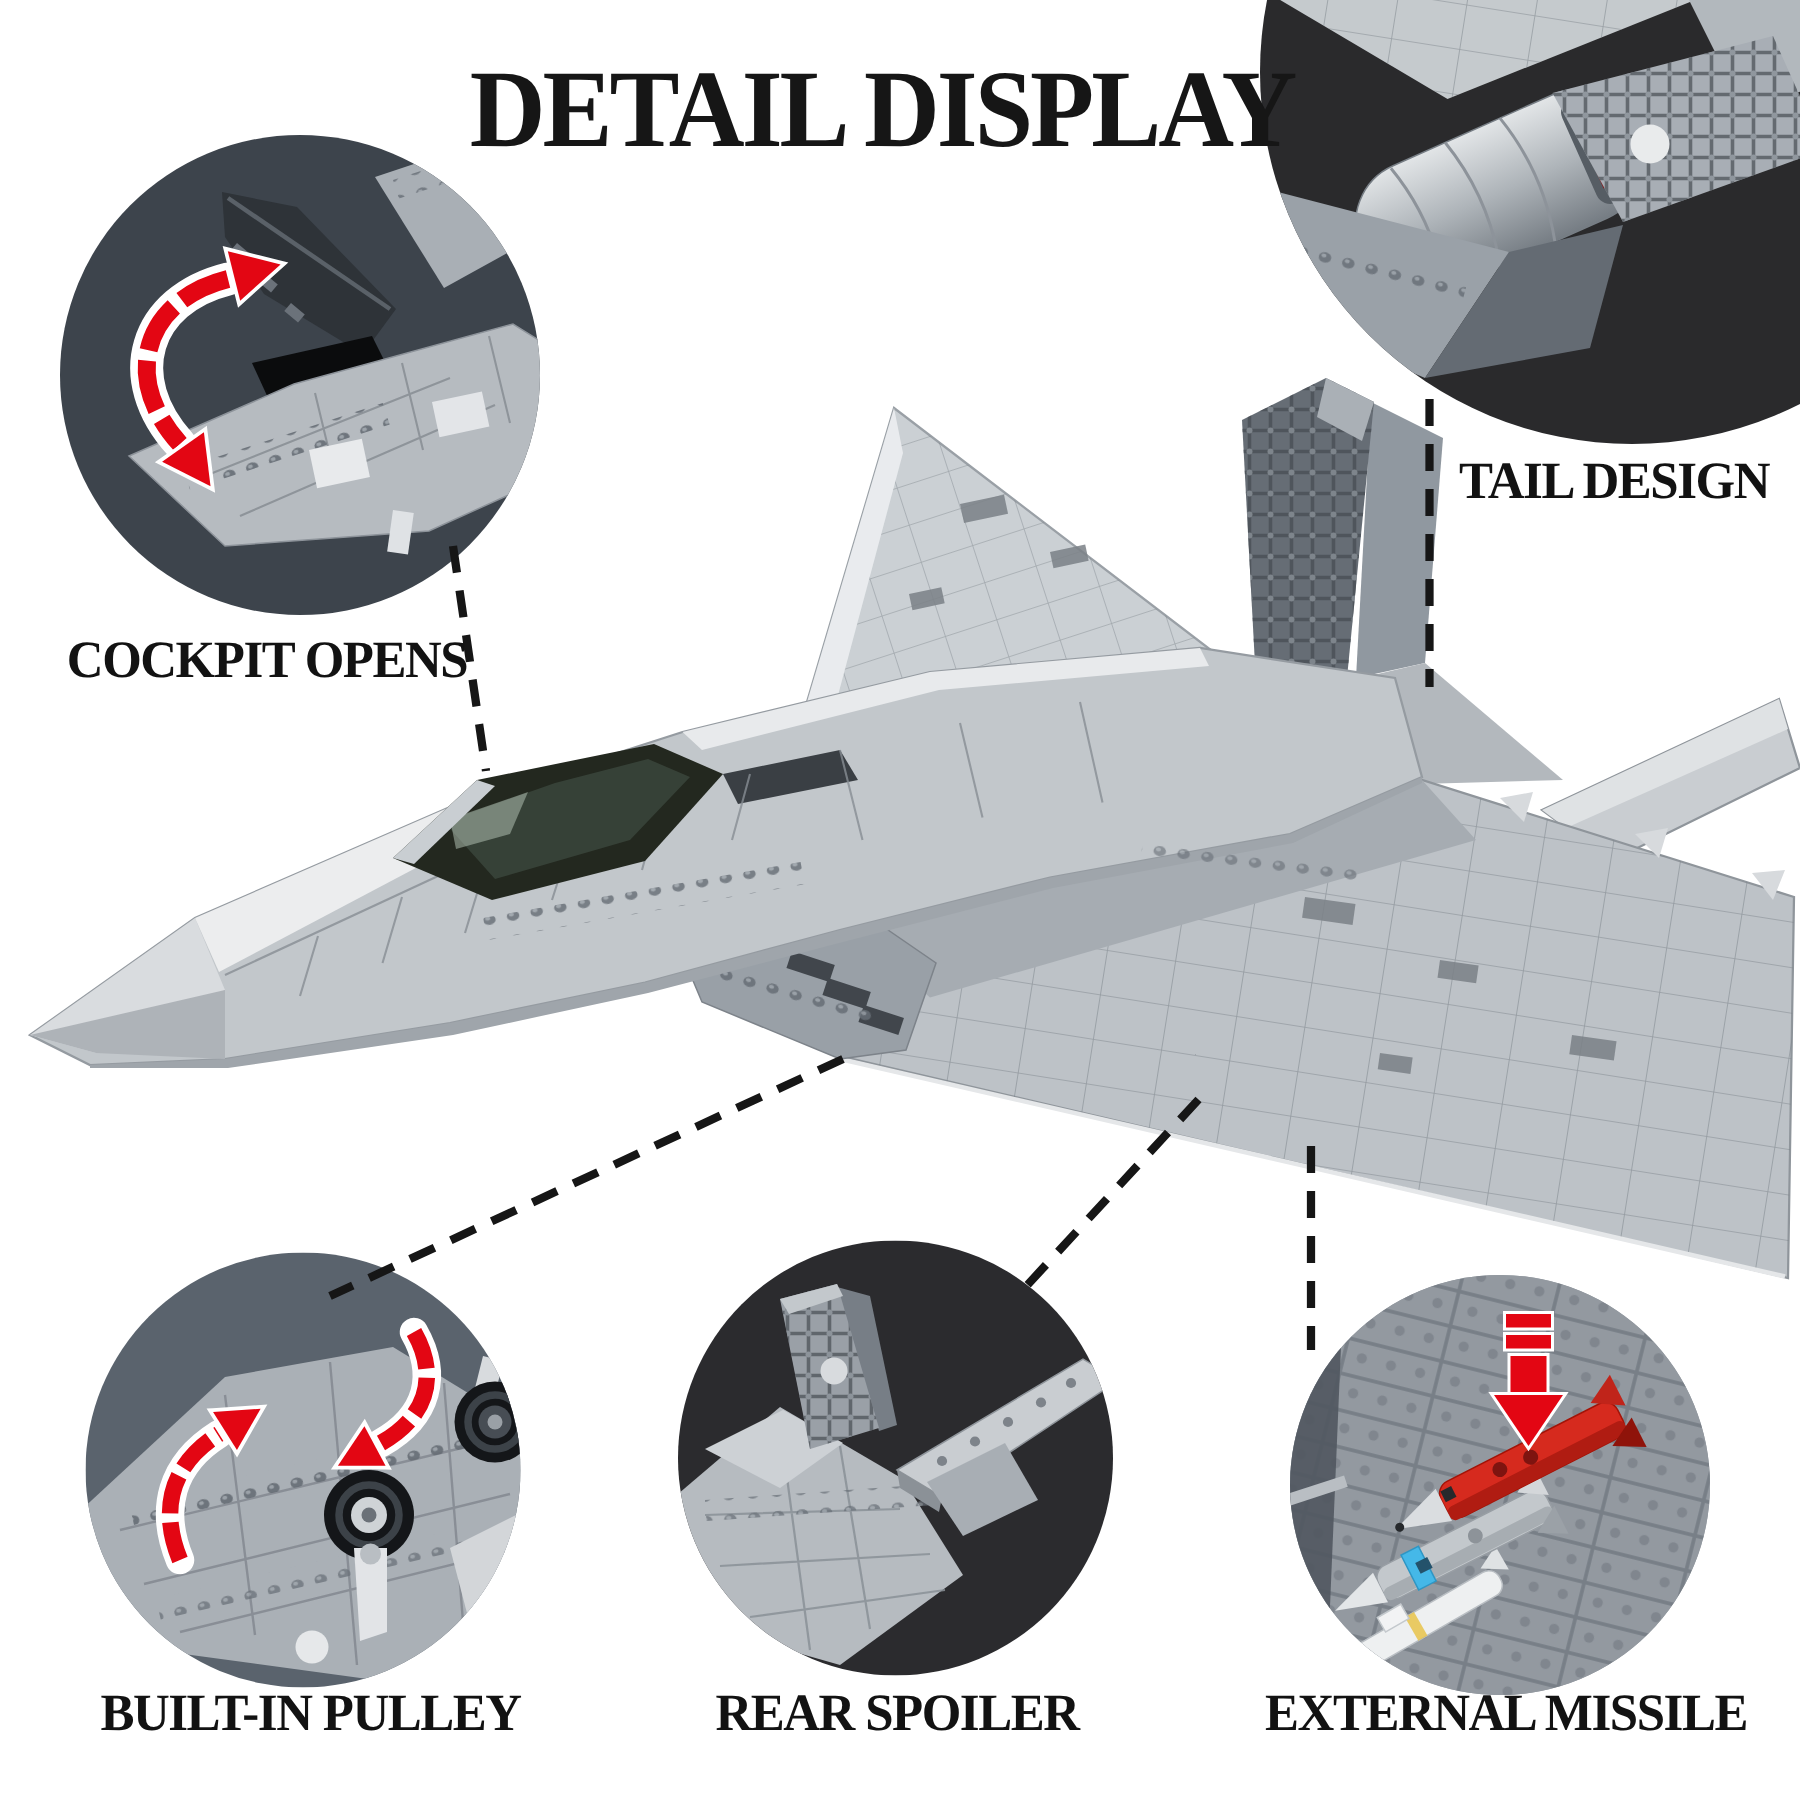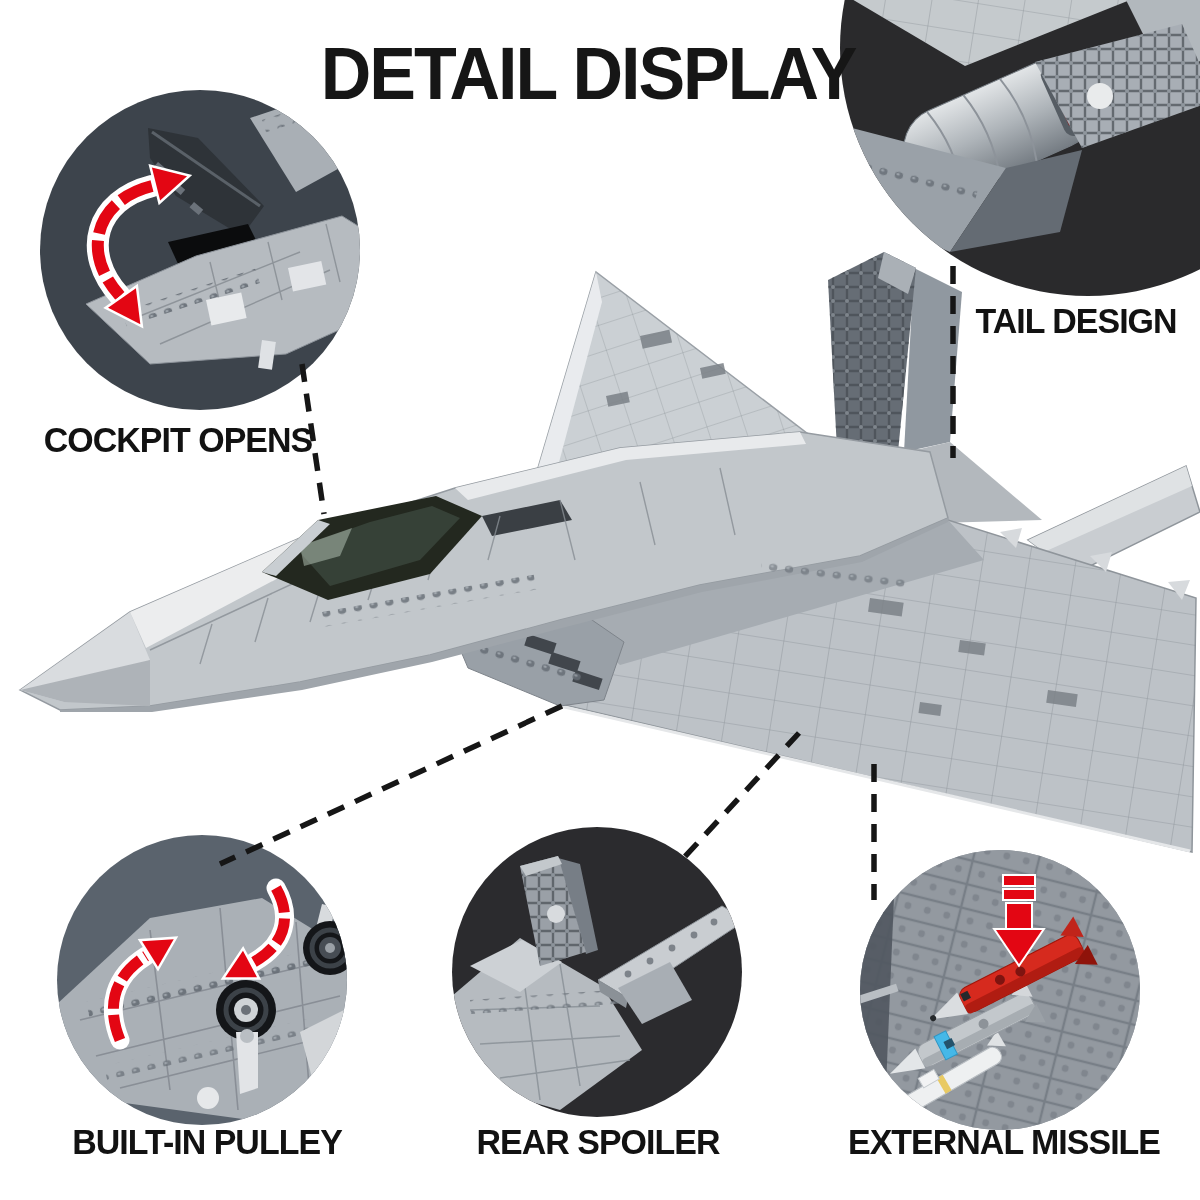--- a/index.html
+++ b/index.html
@@ -1,18 +1,18 @@
 <!DOCTYPE html>
 <html><head>
 <meta charset="utf-8">
 <style>
   html,body{margin:0;padding:0;background:#fff;}
   .stage{
     position:relative;width:1200px;height:1200px;background:#ffffff;overflow:hidden;
-    font-family:Liberation Sans, sans-serif;
+    font-family:Liberation Serif, serif;
   }
   .stage svg{position:absolute;left:0;top:0;}
   .lbl{
     position:absolute;font-weight:700;color:#121212;white-space:nowrap;
     font-size:35px;letter-spacing:-1px;transform:translateX(-50%) scaleX(.97);
   }
   .title{
     position:absolute;font-weight:700;color:#161616;white-space:nowrap;
     font-size:70px;letter-spacing:-2px;transform:translateX(-50%) scaleY(1.05);
     top:34px;left:588px;

